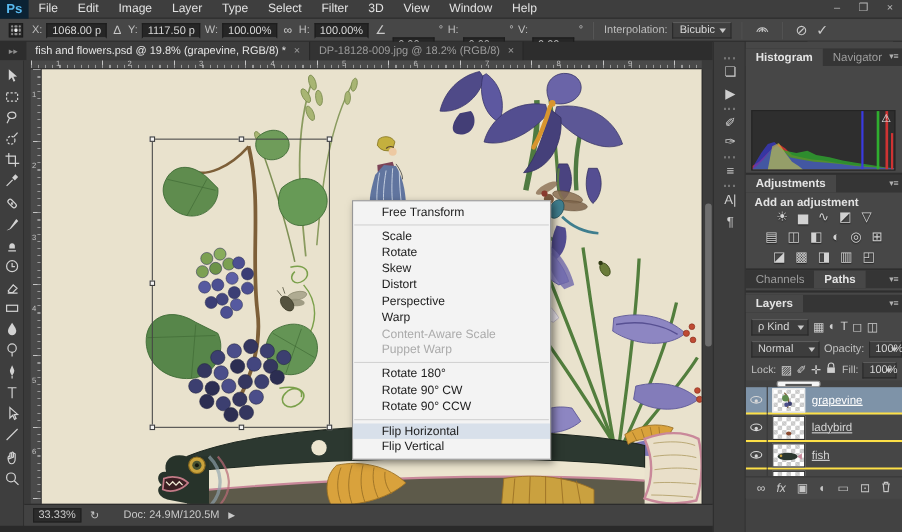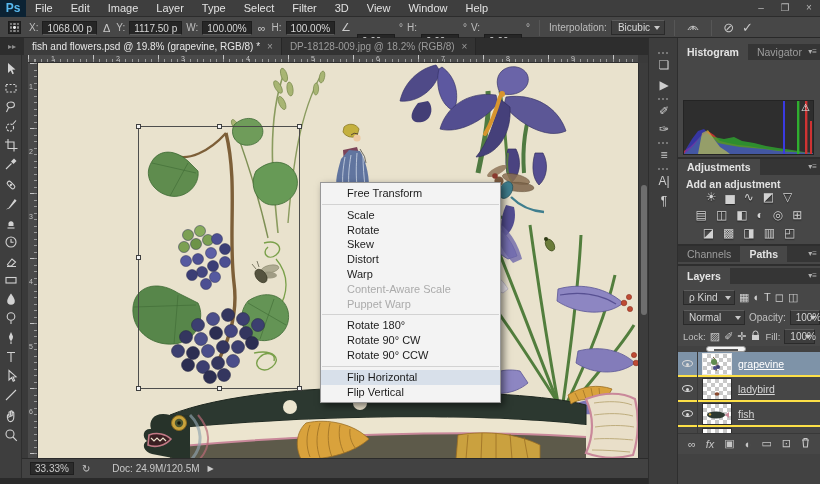--- a/index.html
+++ b/index.html
@@ -556,20 +556,21 @@
     </div>
   </div>
 
   <div class="abs" id="context-menu">
     <div class="cm-item">Free Transform</div>
     <div class="cm-sep"></div>
     <div class="cm-item">Scale</div>
     <div class="cm-item">Rotate</div>
     <div class="cm-item">Skew</div>
     <div class="cm-item">Distort</div>
+    <div class="cm-item">Perspective</div>
     <div class="cm-item">Warp</div>
     <div class="cm-item disabled">Content-Aware Scale</div>
     <div class="cm-item disabled">Puppet Warp</div>
     <div class="cm-sep"></div>
     <div class="cm-item">Rotate 180°</div>
     <div class="cm-item">Rotate 90° CW</div>
     <div class="cm-item">Rotate 90° CCW</div>
     <div class="cm-sep"></div>
     <div class="cm-item highlighted">Flip Horizontal</div>
     <div class="cm-item">Flip Vertical</div>

